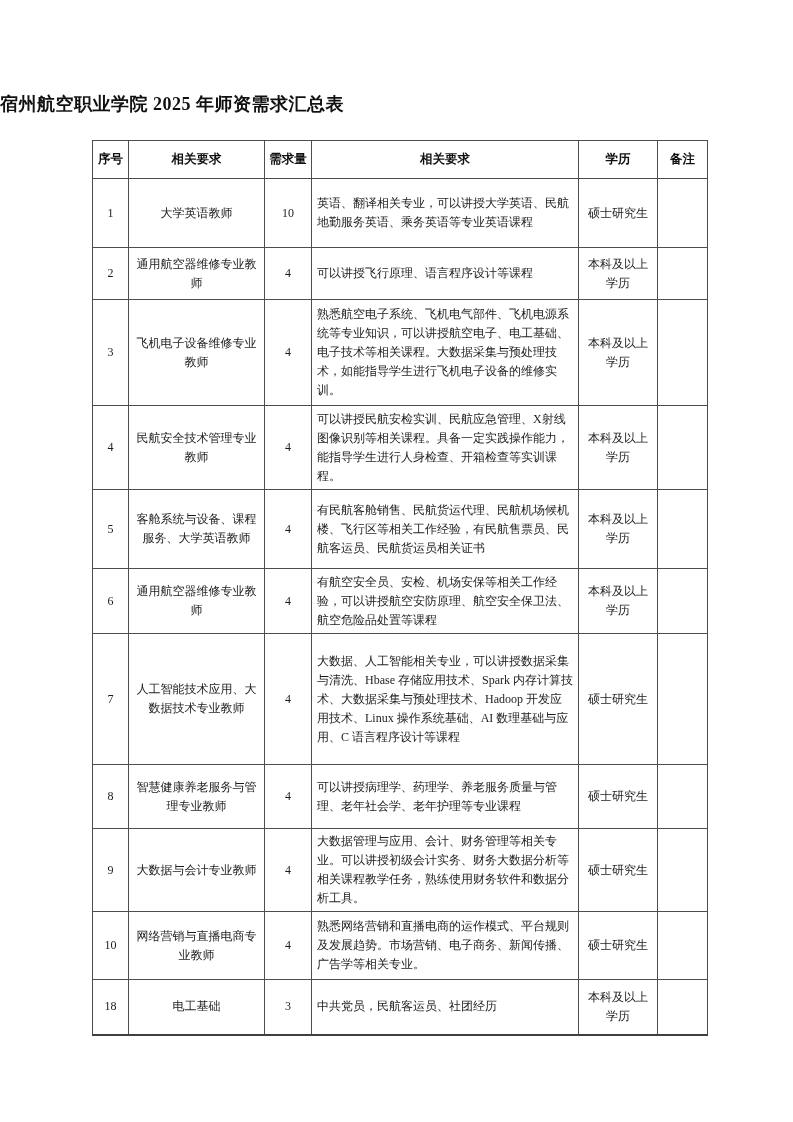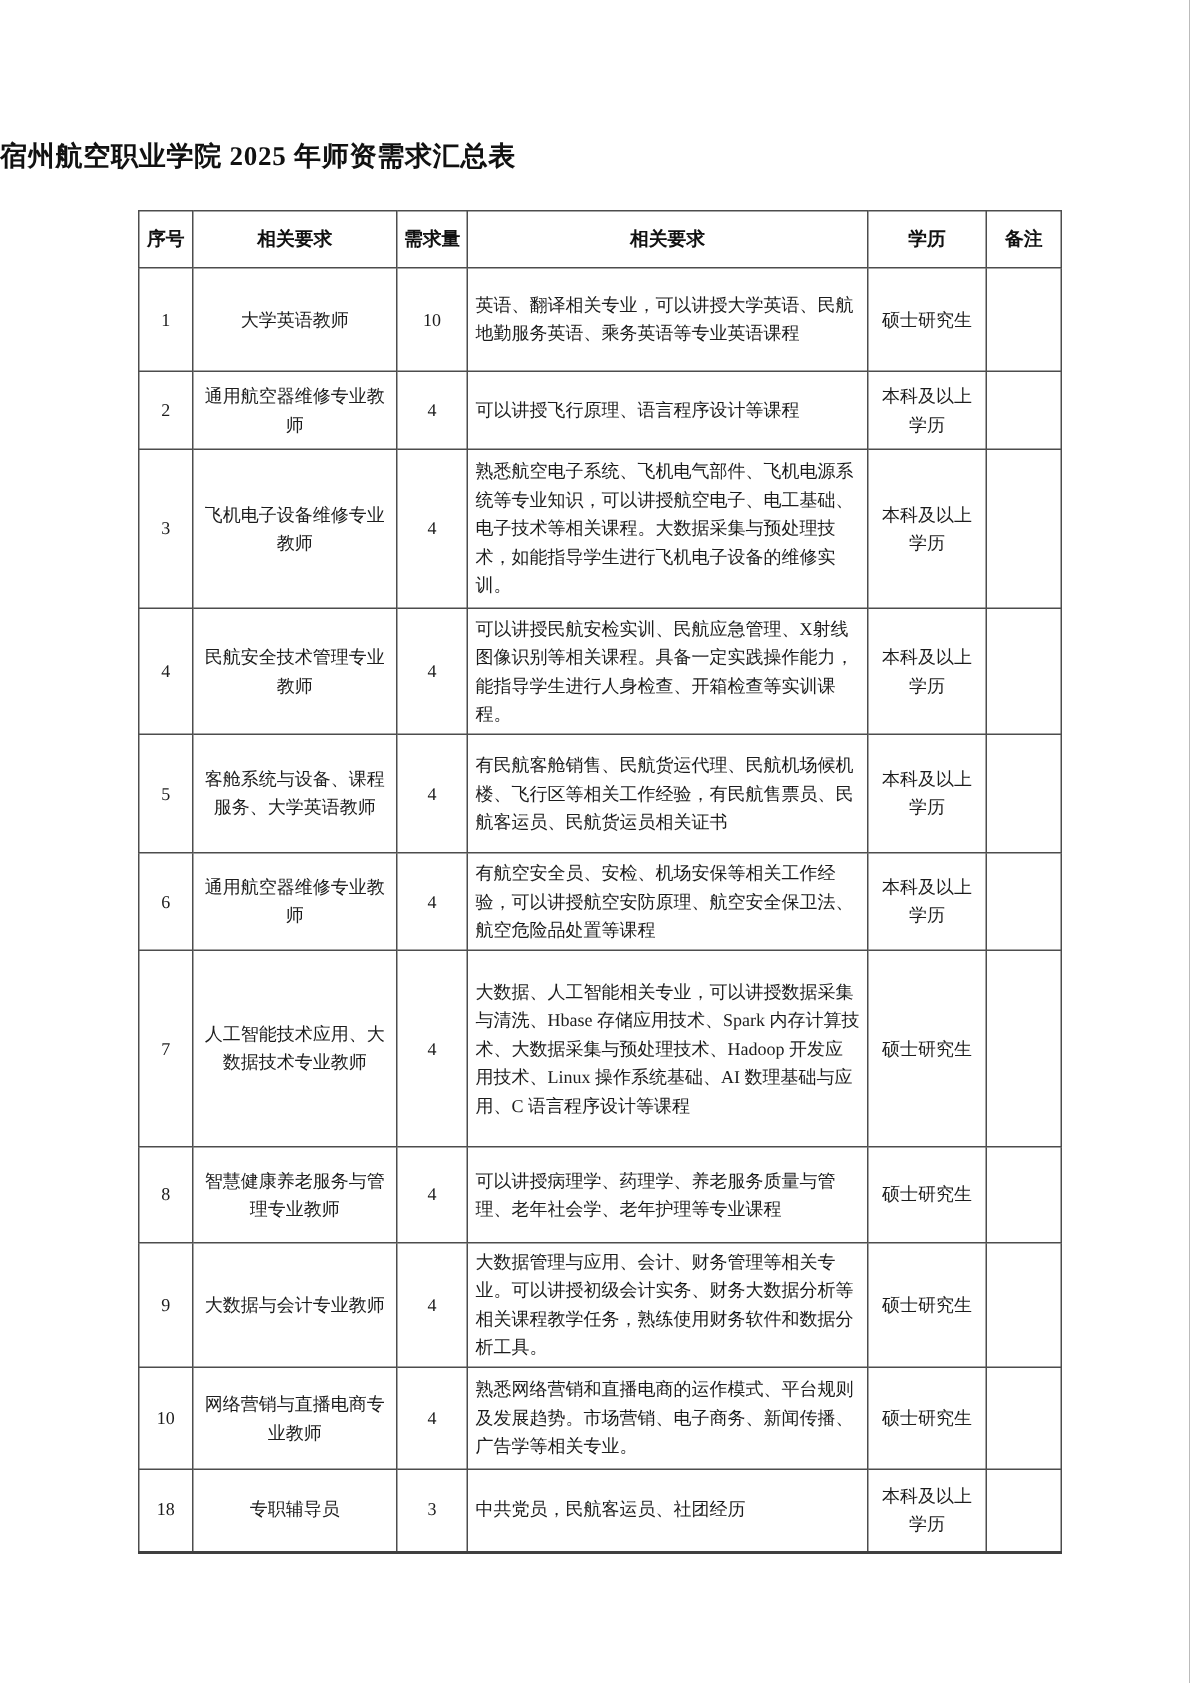--- a/index.html
+++ b/index.html
@@ -152,21 +152,21 @@
         <tr style="height: 68px;">
           <td class="col-no">10</td>
           <td class="col-position">网络营销与直播电商专业教师</td>
           <td class="col-quantity">4</td>
           <td class="col-requirements">熟悉网络营销和直播电商的运作模式、平台规则及发展趋势。市场营销、电子商务、新闻传播、广告学等相关专业。</td>
           <td class="col-education">硕士研究生</td>
           <td class="col-remark"></td>
         </tr>
         <tr style="height: 55px;">
           <td class="col-no">18</td>
-          <td class="col-position">专职辅导员</td>
+          <td class="col-position">电工基础</td>
           <td class="col-quantity">3</td>
           <td class="col-requirements">中共党员，民航客运员、社团经历</td>
           <td class="col-education">本科及以上学历</td>
           <td class="col-remark"></td>
         </tr>
       </tbody>
   </table>
 </div>
 
 </body></html>

